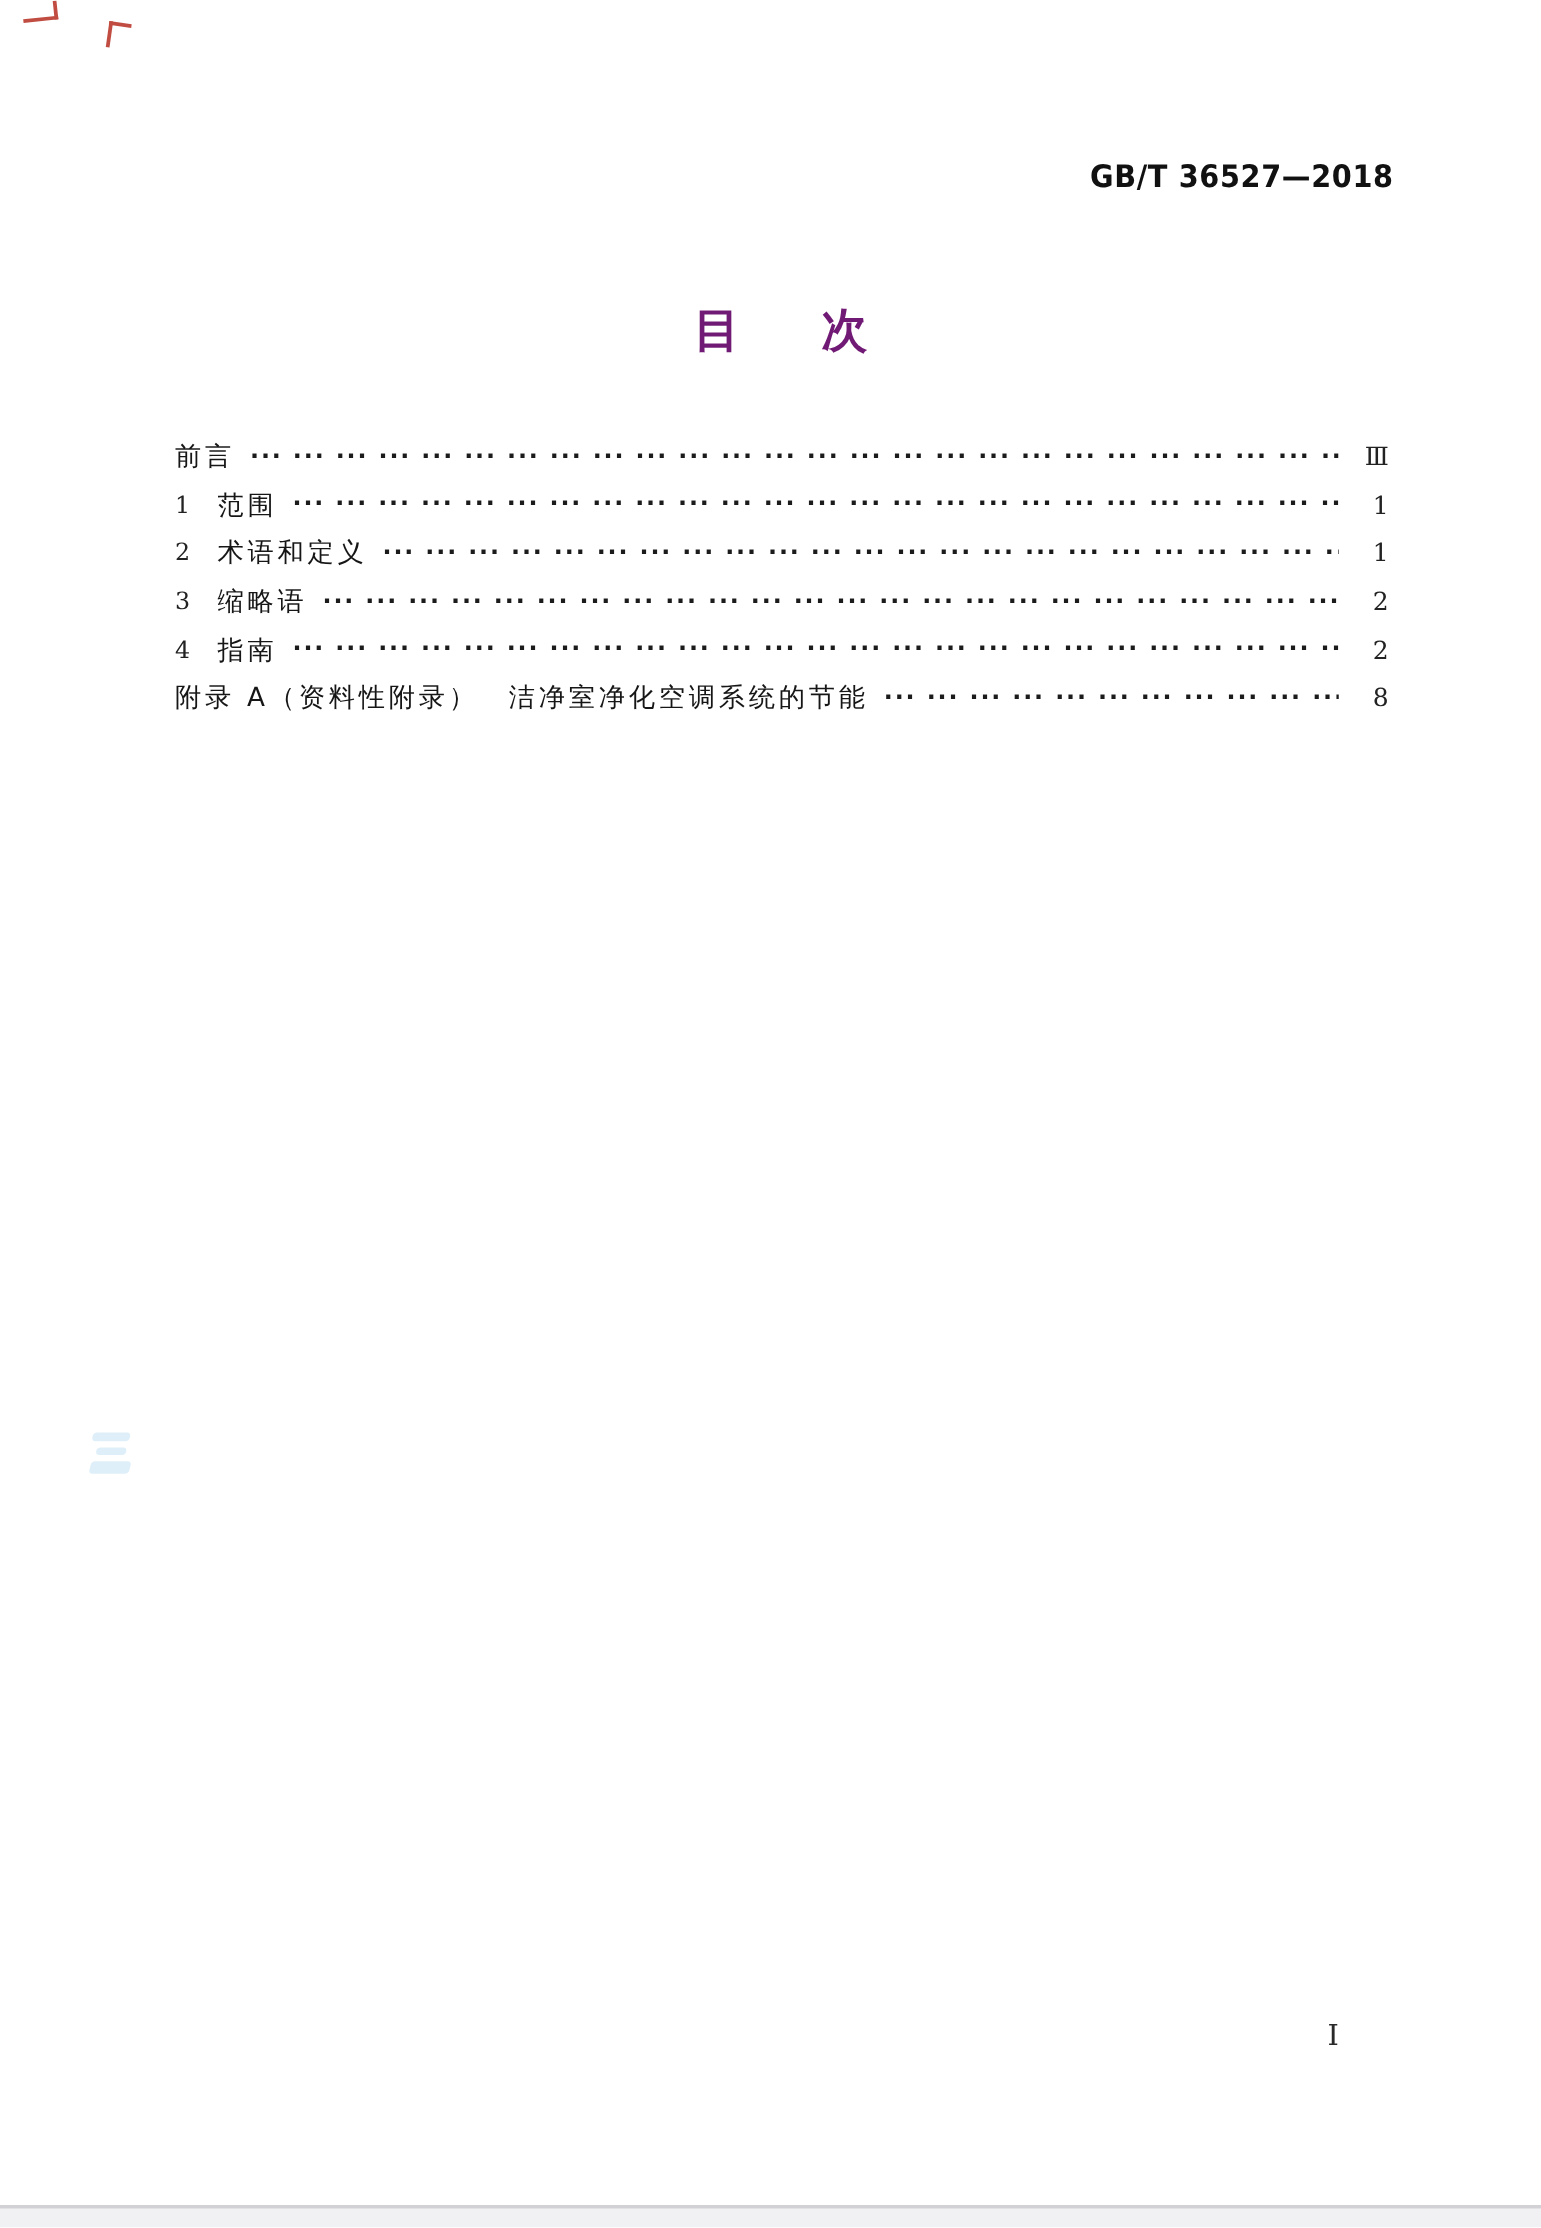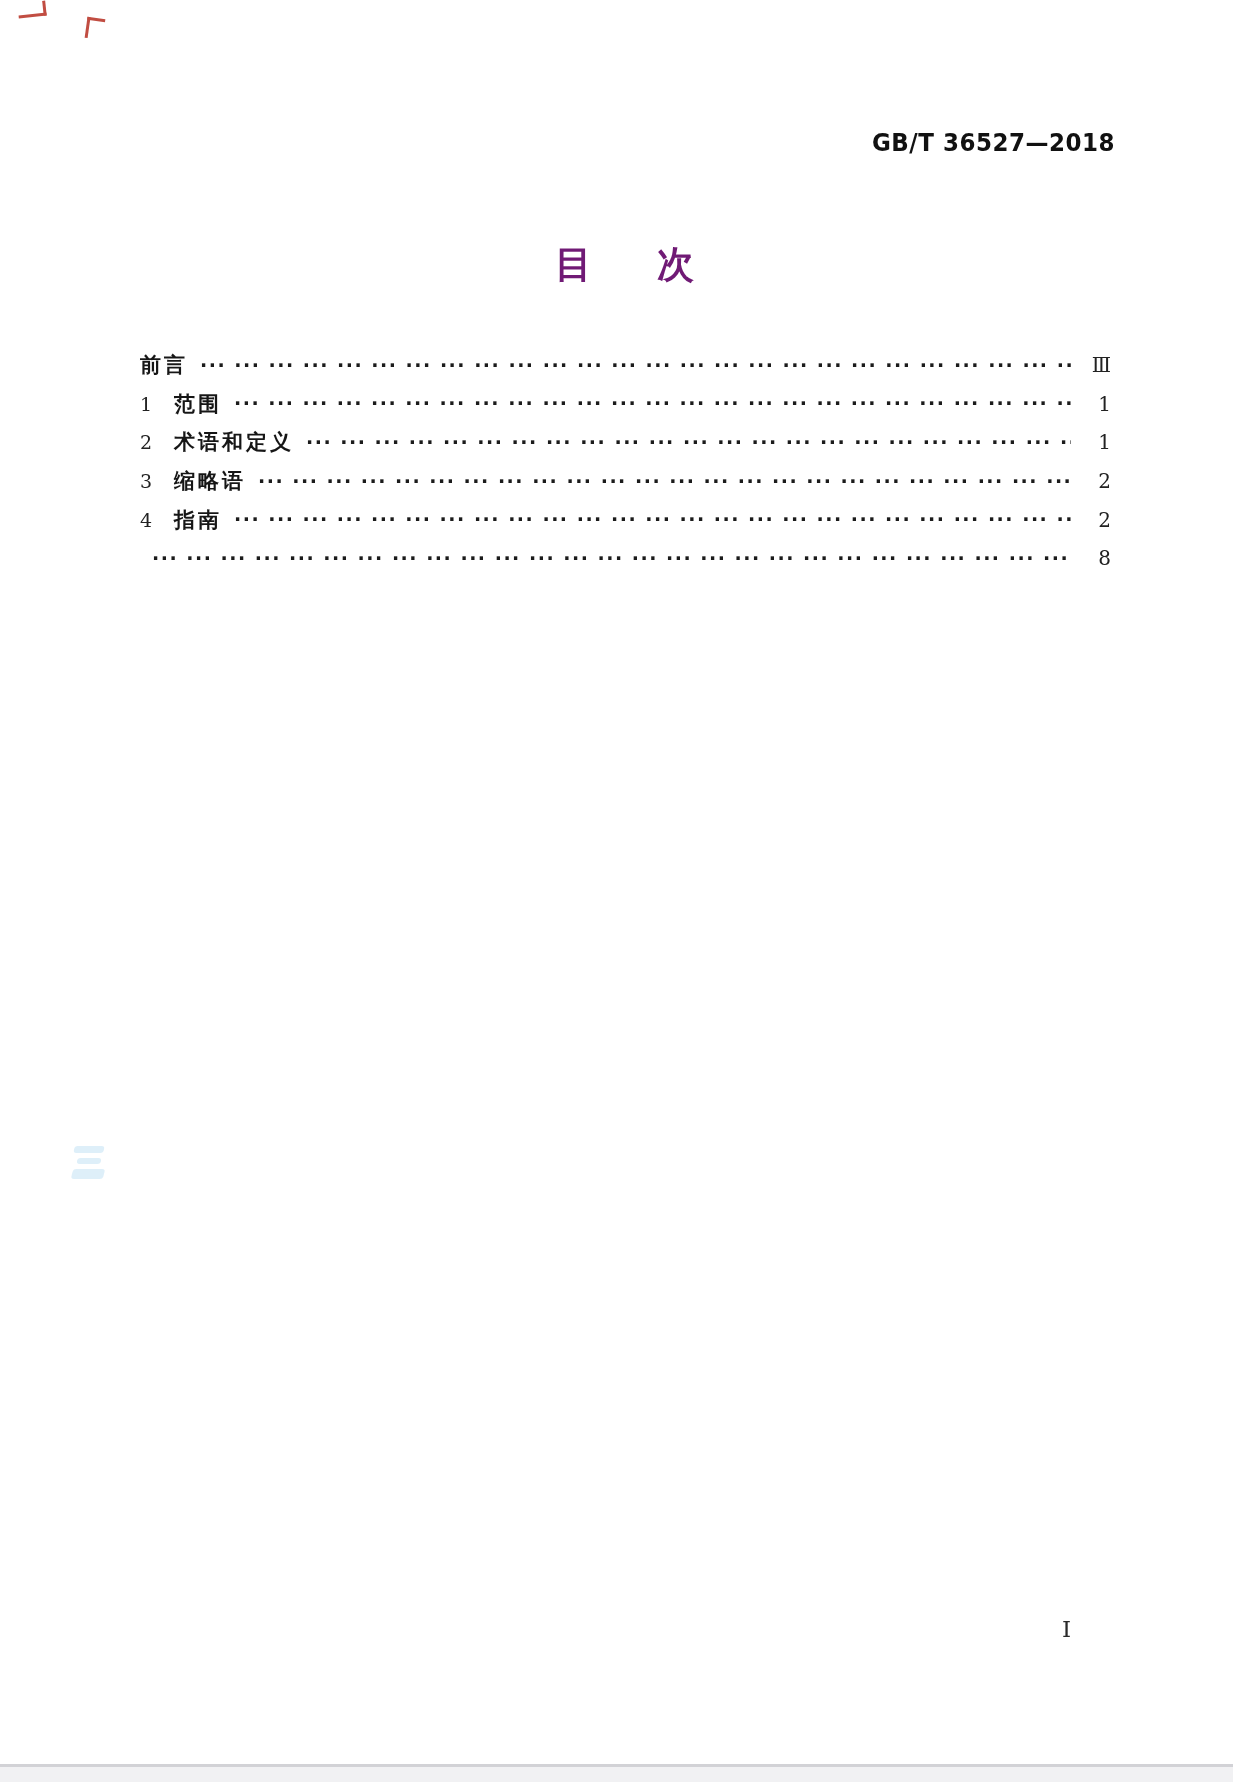--- a/index.html
+++ b/index.html
@@ -57,21 +57,21 @@
     height: 38.6px;
     font-size: 21px;
   }
   .toc-num {
     flex: 0 0 34px;
     font-family: "DejaVu Serif", serif;
     font-size: 19px;
     color: #222;
   }
   .toc-label {
-    font-weight: bold;
+    font-weight: normal;
     font-size: 21px;
     letter-spacing: 3px;
     white-space: nowrap;
     color: #161616;
   }
   .dots {
     flex: 1 1 auto;
     overflow: hidden;
     white-space: nowrap;
     margin: 0 10px 0 12px;
@@ -187,20 +187,21 @@
   </div>
 
   <div class="toc-row">
     <span class="toc-num">4</span>
     <span class="toc-label">指南</span>
     <span class="dots">··· ··· ··· ··· ··· ··· ··· ··· ··· ··· ··· ··· ··· ··· ··· ··· ··· ··· ··· ··· ··· ··· ··· ··· ··· ··· ··· ··· ··· ··· ··· ··· ··· ··· ··· ··· ··· ··· ··· ··· ··· ··· ··· ··· ··· ··· ··· ··· ··· ··· ··· ··· ··· ··· ··· ··· ··· ··· ··· ··· </span>
     <span class="toc-page">2</span>
   </div>
 
   <div class="toc-row">
+    <span class="toc-label">附录 A（资料性附录）　洁净室净化空调系统的节能</span>
     <span class="dots">··· ··· ··· ··· ··· ··· ··· ··· ··· ··· ··· ··· ··· ··· ··· ··· ··· ··· ··· ··· ··· ··· ··· ··· ··· ··· ··· ··· ··· ··· ··· ··· ··· ··· ··· ··· ··· ··· ··· ··· ··· ··· ··· ··· ··· ··· ··· ··· ··· ··· ··· ··· ··· ··· ··· ··· ··· ··· ··· ··· </span>
     <span class="toc-page">8</span>
   </div>
 
 </div>
 
 <div class="watermark">
   <span class="wm-stroke wm-s1" style="background: rgb(217, 237, 248);"></span>
   <span class="wm-stroke wm-s2" style="background: rgb(217, 237, 248);"></span>
   <span class="wm-stroke wm-s3" style="background: rgb(217, 237, 248);"></span>

